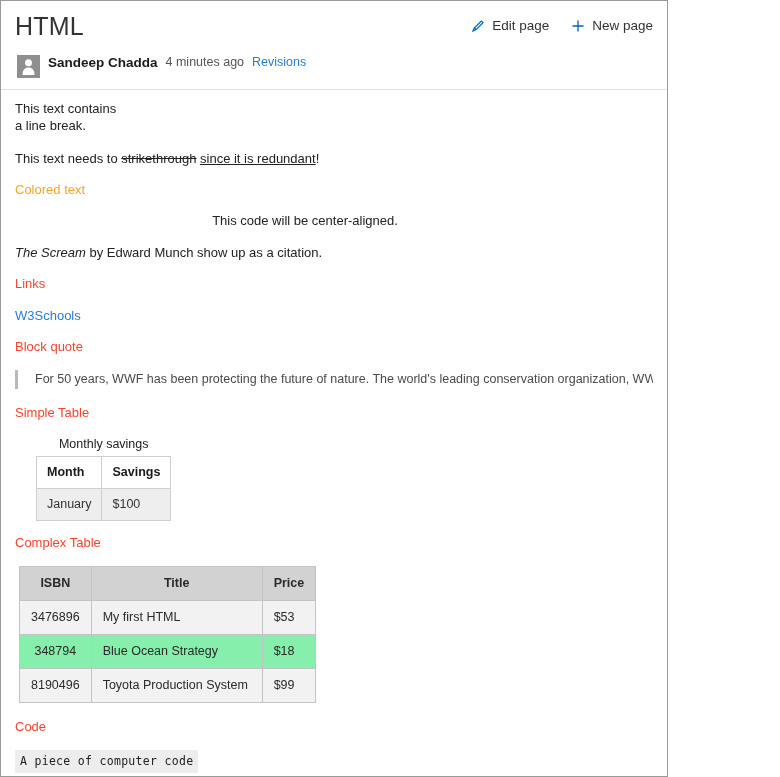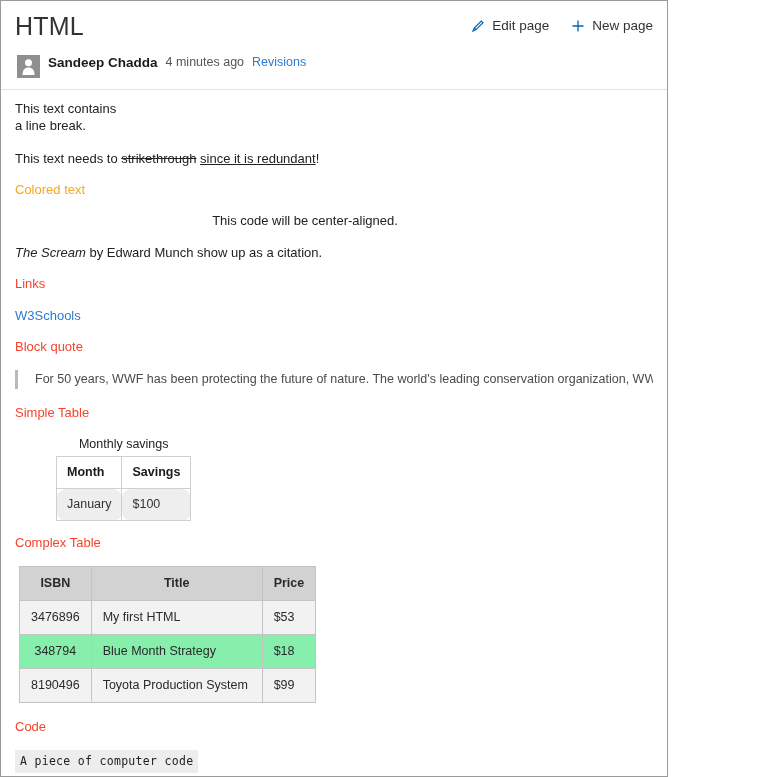--- a/index.html
+++ b/index.html
@@ -152,21 +152,21 @@
     padding: 1px 0 1px 17px;
     border-left: 3px solid #b9b9b9;
     color: #4a4a4a;
     font-size: 12.5px;
     line-height: 17px;
     white-space: nowrap;
     overflow: hidden;
   }
 
   
-  .simple-table-wrap { margin: 0 0 14px 20px; padding-left: 21px; }
+  .simple-table-wrap { margin: 0 0 14px 0; padding-left: 21px; }
   table.simple {
     border-collapse: collapse;
     font-size: 12.5px;
   }
   table.simple caption {
     caption-side: top;
     text-align: center;
     font-size: 12.5px;
     color: #222222;
     padding-bottom: 3px;
@@ -178,21 +178,20 @@
     min-width: 44px;
   }
   table.simple th {
     background: #ffffff;
     font-weight: bold;
     color: #1a1a1a;
   }
   table.simple td {
     background: #eeeeee;
     color: #333333;
-    border-radius: 9px;
   }
 
   
   .complex-table-wrap { margin: 0 0 16px 4px; }
   table.complex {
     border-collapse: collapse;
     font-size: 12.5px;
     border: 1px solid #c4c4c4;
   }
   table.complex th, table.complex td {
@@ -319,21 +318,21 @@
           </tr>
         </thead>
         <tbody>
           <tr class="row-odd">
             <td class="isbn">3476896</td>
             <td class="title">My first HTML</td>
             <td class="price">$53</td>
           </tr>
           <tr class="row-even">
             <td class="isbn">348794</td>
-            <td class="title">Blue Month Strategy</td>
+            <td class="title">Blue Ocean Strategy</td>
             <td class="price">$18</td>
           </tr>
           <tr class="row-odd">
             <td class="isbn">8190496</td>
             <td class="title">Toyota Production System</td>
             <td class="price">$99</td>
           </tr>
         </tbody>
       </table>
     </div>

